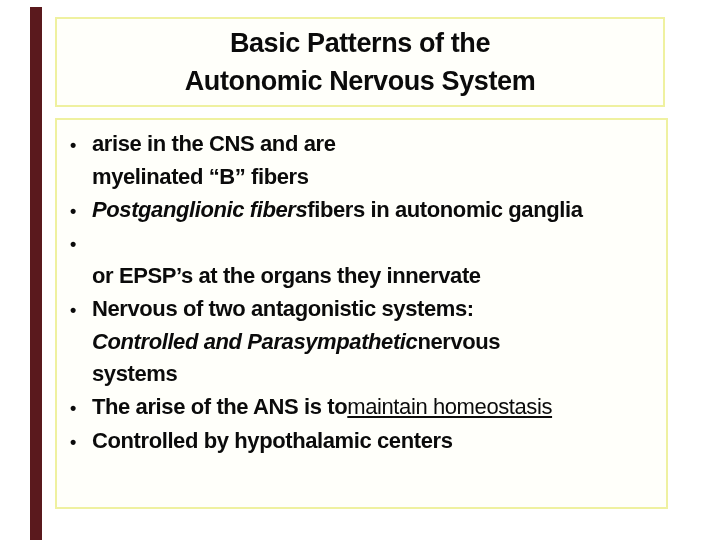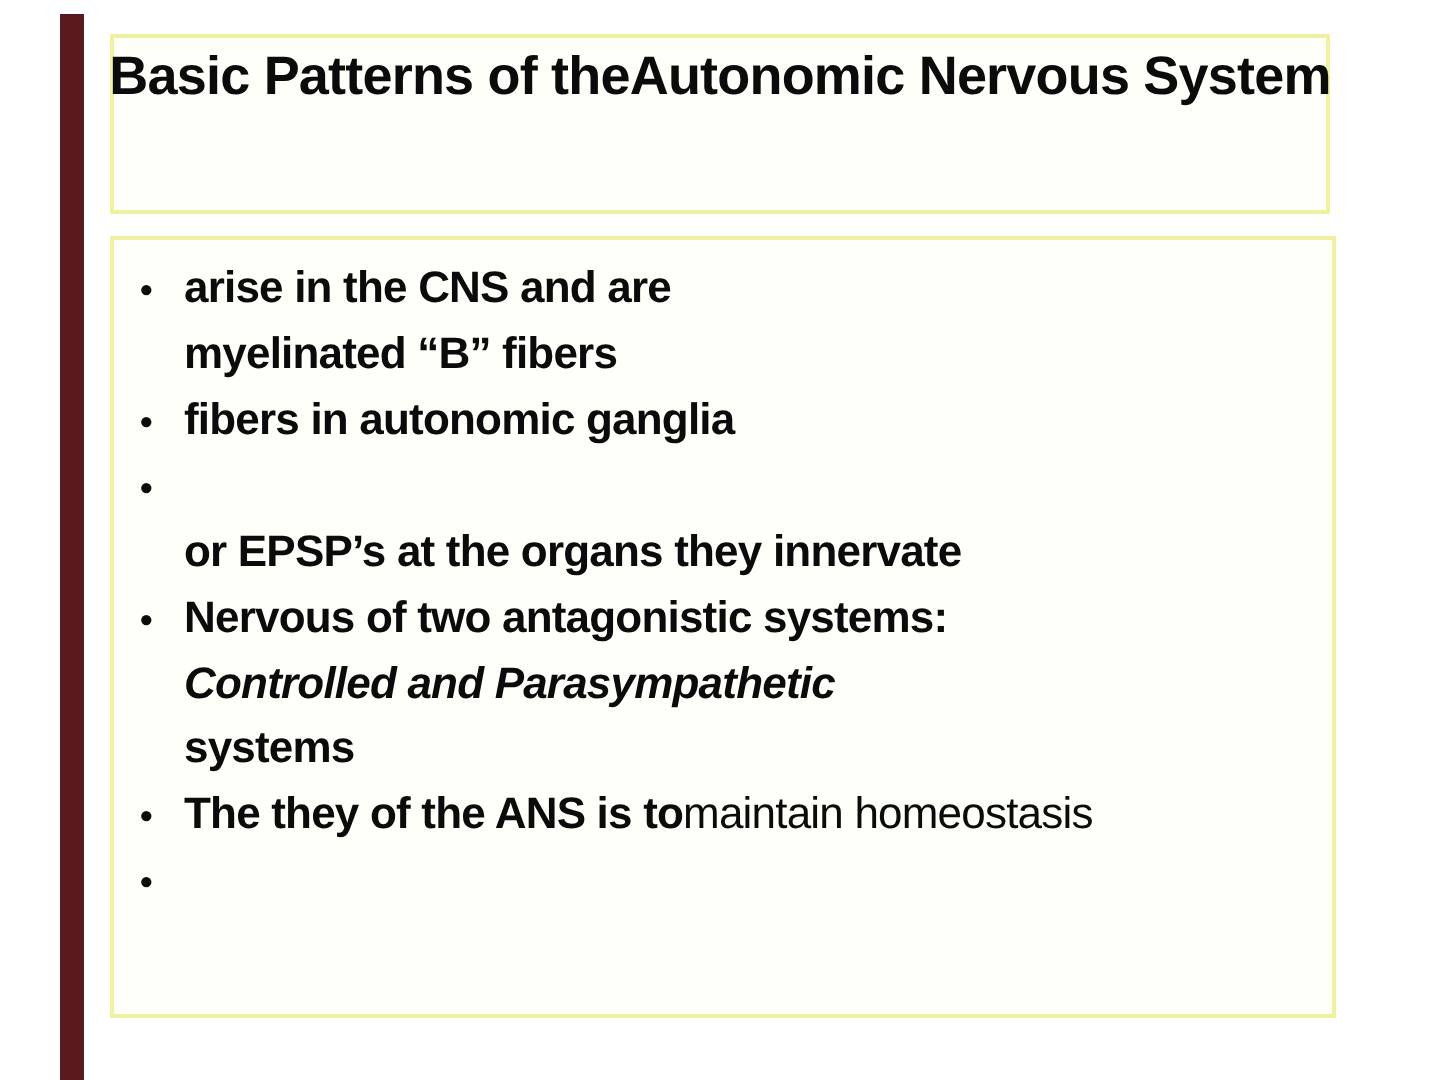--- a/index.html
+++ b/index.html
@@ -20,21 +20,21 @@
   }
   .slide{position:absolute;left:0;top:0;width:720px;height:540px;background:var(--bg);}
   .left-bar{
     position:absolute;left:30px;top:7px;width:12px;height:533px;
     background:var(--left-bar);
   }
   .title-box{
     position:absolute;left:55px;top:17px;width:610px;height:90px;
     background:var(--box-fill);
     border:2px solid var(--accent-border);
-    display:flex;flex-direction:row;justify-content:center;
+    display:flex;flex-direction:column;justify-content:center;
     text-align:center;
   }
   .title-line{
     font-size:27px;line-height:38px;font-weight:bold;
     letter-spacing:-0.4px;
     white-space:nowrap;
   }
   .content-box{
     position:absolute;left:55px;top:118px;width:613px;height:391px;
     background:var(--box-fill);
@@ -49,21 +49,21 @@
     letter-spacing:-0.4px;
     white-space:nowrap;
   }
   .dot{
     flex:0 0 35px;text-align:left;padding-left:13px;
     font-size:18px;font-weight:bold;
   }
   .seg{display:inline;}
   .seg.bi{font-weight:bold;font-style:italic;}
   .seg.b{font-weight:bold;font-style:normal;}
-  .seg.r{font-weight:normal;font-style:normal;}
+  .seg.r{font-weight:normal;font-style:normal;text-decoration:underline;}
 </style>
 </head>
 <body>
 
 <div class="slide">
   <div class="left-bar"></div>
 
   <div class="title-box">
     <div class="title-line">Basic Patterns of the</div>
     <div class="title-line">Autonomic Nervous System</div>
@@ -77,53 +77,56 @@
             <span class="seg b"> arise in the CNS and are</span>
           </div>
           <div class="line">
             <span class="dot"></span>
             <span class="seg b">myelinated “B” fibers</span>
           </div>
         </div>
         <div class="bullet">
           <div class="line">
             <span class="dot">•</span>
+            <span class="seg bi">Postganglionic fibers</span>
             <span class="seg b"> fibers in autonomic ganglia</span>
           </div>
         </div>
         <div class="bullet">
           <div class="line">
             <span class="dot">•</span>
           </div>
           <div class="line">
             <span class="dot"></span>
             <span class="seg b">or EPSP’s at the organs they innervate</span>
           </div>
         </div>
         <div class="bullet">
           <div class="line">
             <span class="dot">•</span>
             <span class="seg b">Nervous of two antagonistic systems:</span>
           </div>
           <div class="line">
             <span class="dot"></span>
             <span class="seg bi">Controlled and Parasympathetic</span>
+            <span class="seg b"> nervous</span>
           </div>
           <div class="line">
             <span class="dot"></span>
             <span class="seg b">systems</span>
           </div>
         </div>
         <div class="bullet">
           <div class="line">
             <span class="dot">•</span>
-            <span class="seg b">The they of the ANS is to </span>
+            <span class="seg b">The arise of the ANS is to </span>
             <span class="seg r">maintain homeostasis</span>
           </div>
         </div>
         <div class="bullet">
           <div class="line">
             <span class="dot">•</span>
+            <span class="seg b">Controlled by hypothalamic centers</span>
           </div>
         </div>
       </div>
   </div>
 </div>
 
 </body></html>

